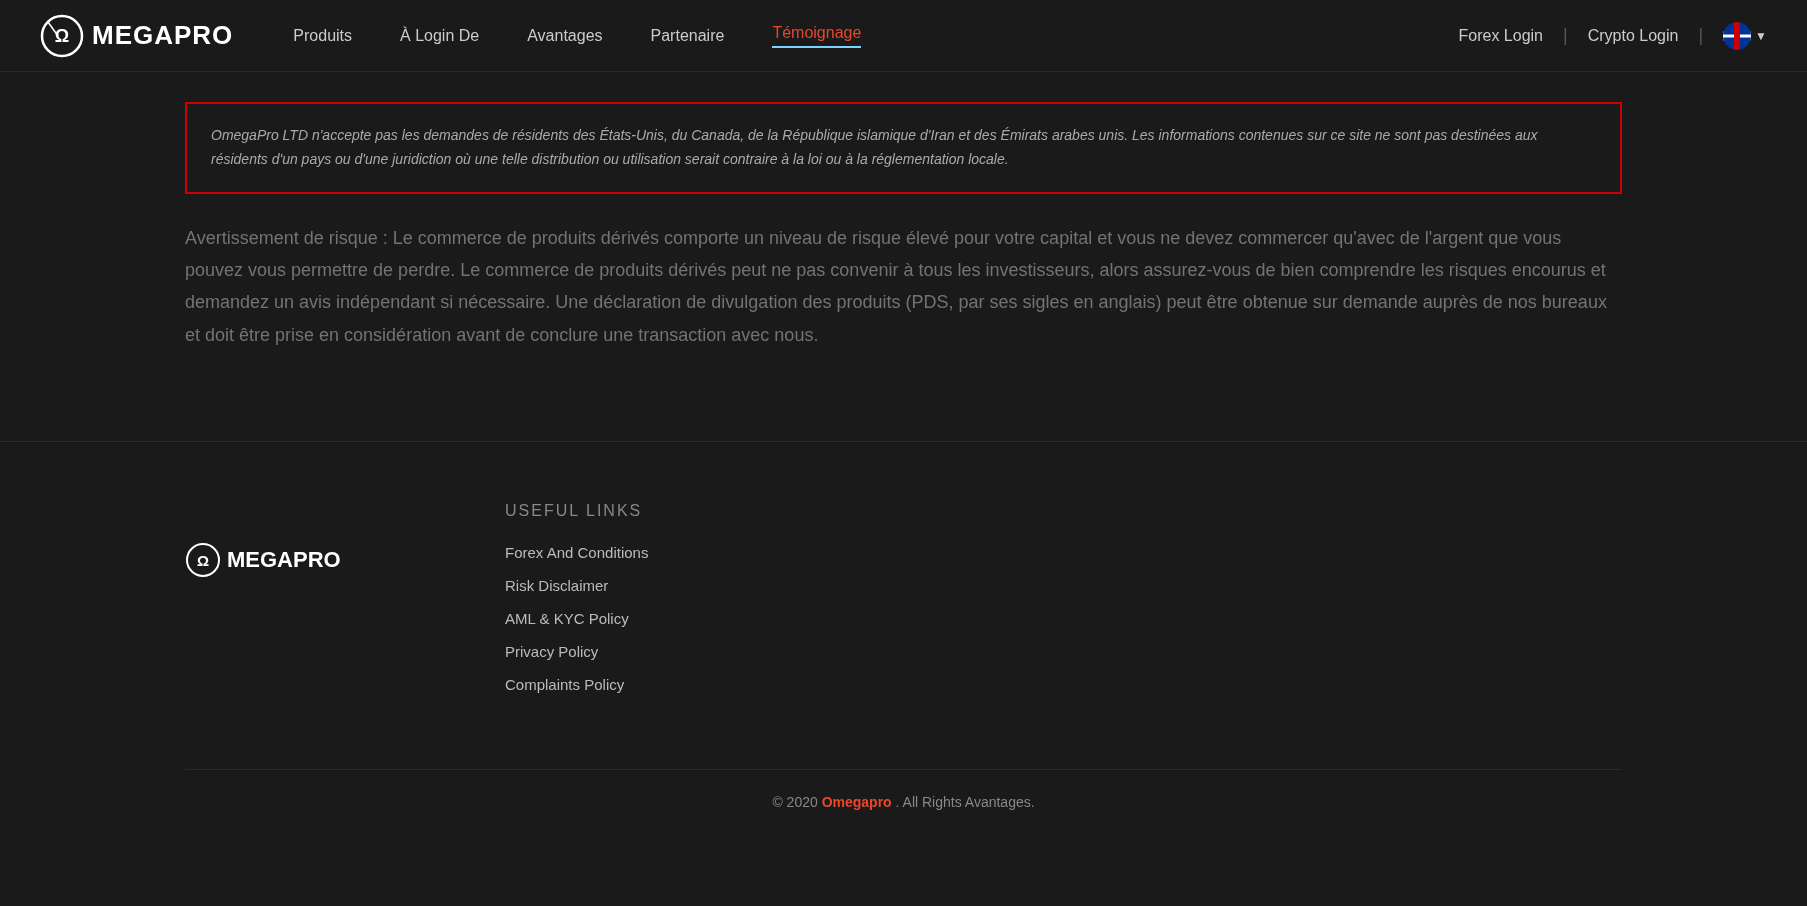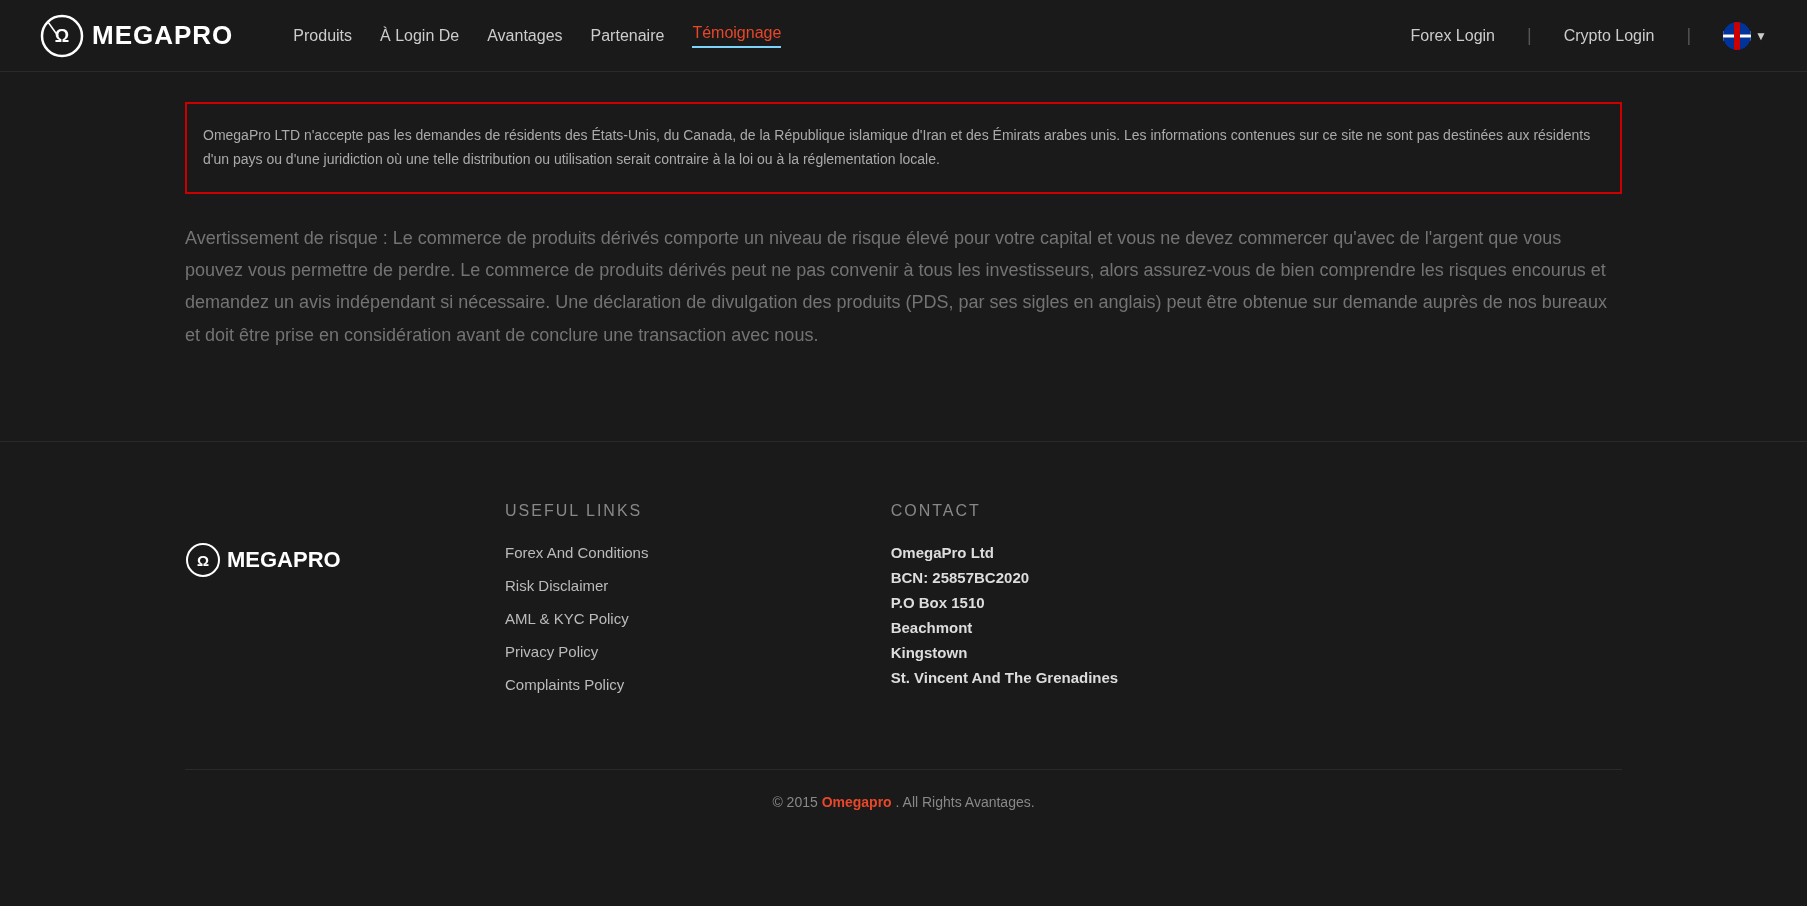--- a/index.html
+++ b/index.html
@@ -31,40 +31,40 @@
     .logo-text {
       color: #fff;
       font-size: 26px;
       font-weight: bold;
       letter-spacing: 1px;
     }
 
     .nav-links {
       display: flex;
       align-items: center;
-      gap: 28px;
+      gap: 48px;
       flex: 1;
     }
 
     .nav-link {
       color: #ccc;
       text-decoration: none;
       font-size: 16px;
     }
 
     .nav-link.active {
       color: #e8472a;
       border-bottom: 2px solid #7dd3fc;
       padding-bottom: 4px;
     }
 
     .nav-right {
       display: flex;
       align-items: center;
-      gap: 32px;
+      gap: 20px;
     }
 
     .nav-right a {
       color: #ccc;
       text-decoration: none;
       font-size: 16px;
     }
 
     .nav-divider {
       color: #555;
@@ -89,25 +89,26 @@
       display: inline-block;
     }
 
     
     .main-content {
       padding: 30px 185px;
     }
 
     .warning-box {
       border: 2px solid #cc0000;
-      padding: 20px 16px;
+      padding: 20px 24px;
       margin-bottom: 28px;
       color: #aaa;
       font-size: 14px;
       line-height: 1.7;
+      font-style: italic;
     }
 
     .risk-text {
       color: #737373;
       font-size: 18px;
       line-height: 1.8;
       margin-bottom: 60px;
     }
 
     
@@ -254,30 +255,21 @@
       <div class="footer-col">
         <div class="footer-col-title">USEFUL LINKS</div>
         <a class="footer-link" href="#">Forex And Conditions</a>
         <a class="footer-link" href="#">Risk Disclaimer</a>
         <a class="footer-link" href="#">AML &amp; KYC Policy</a>
         <a class="footer-link" href="#">Privacy Policy</a>
         <a class="footer-link" href="#">Complaints Policy</a>
       </div>
 
 
-      <div class="footer-col">
-        <div class="footer-col-title">CONTACT</div>
-        <p class="contact-line">OmegaPro Ltd</p>
-        <p class="contact-line">BCN: 25857BC2020</p>
-        <p class="contact-line">P.O Box 1510</p>
-        <p class="contact-line">Beachmont</p>
-        <p class="contact-line">Kingstown</p>
-        <p class="contact-line">St. Vincent And The Grenadines</p>
-      </div>
     </div>
 
     <div class="footer-bottom">
-      <span>© 2015</span>
+      <span>© 2020</span>
       <span class="brand-orange">Omegapro</span>
       <span>. All Rights Avantages.</span>
     </div>
   </div>
 </footer>
 
 </body></html>

